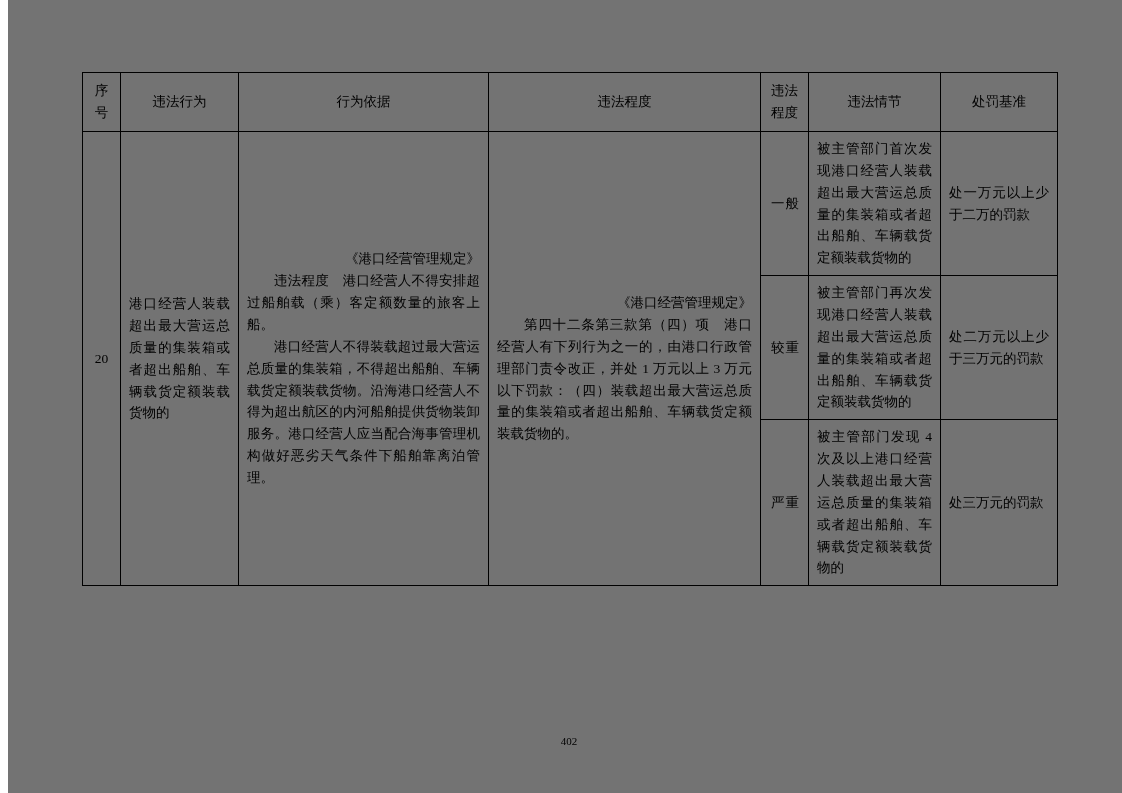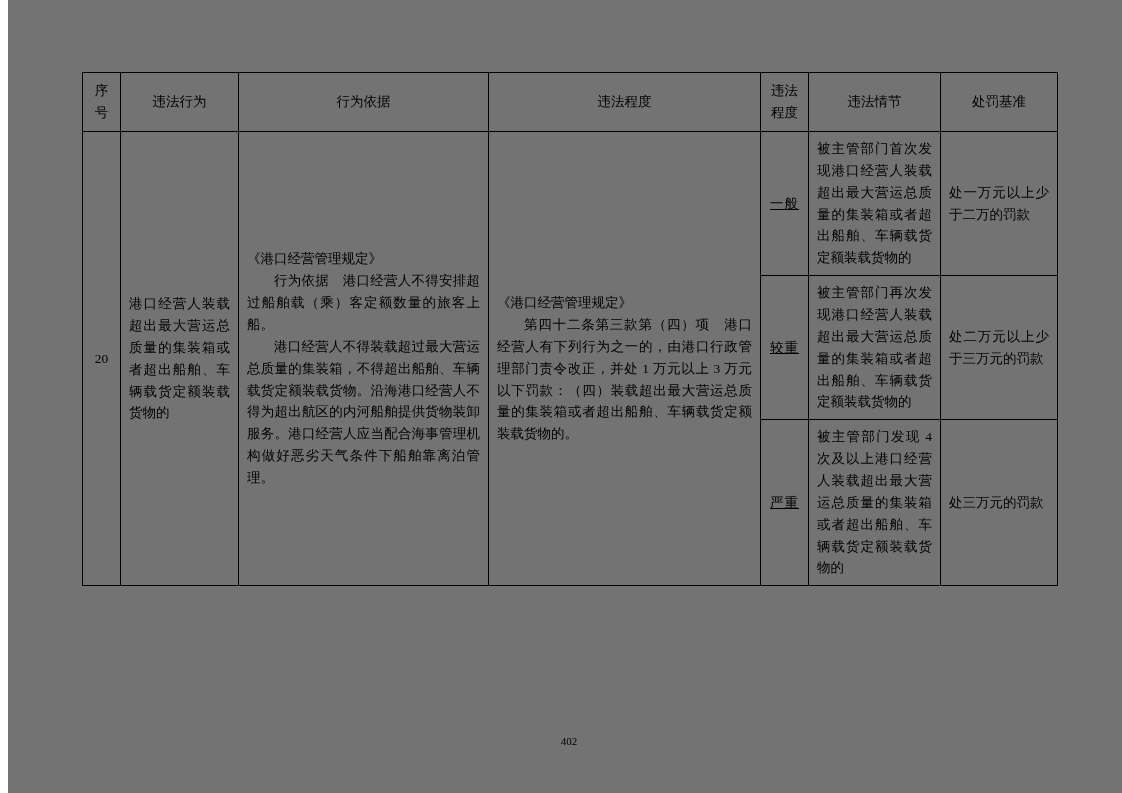--- a/index.html
+++ b/index.html
@@ -76,28 +76,27 @@
     padding: 8px 12px;
   }
   .cell-basis p, .cell-pbasis p {
     margin: 0;
   }
   .cell-basis p.ind, .cell-pbasis p.ind {
     text-indent: 2em;
   }
   .cell-basis p.ctr, .cell-pbasis p.ctr {
     text-indent: 0;
-    text-align: left;
+    text-align: right;
     margin-top: 20px;
   }
   .cell-deg {
-    text-align: center;
+    text-align: right;
     font-size: 13.5px;
     letter-spacing: 1px;
-    text-decoration: underline;
   }
   .cell-circ {
     text-align: justify;
     font-size: 13.5px;
     line-height: 1.78;
     padding: 8px 10px;
     font-family: Liberation Serif, serif;
   }
   .cell-std {
     text-align: justify;
@@ -140,21 +139,21 @@
           <td>违法程度</td>
           <td>违法情节</td>
           <td>处罚基准</td>
         </tr>
 
         <tr>
           <td class="cell-seq" rowspan="3">20</td>
           <td class="cell-act" rowspan="3">港口经营人装载超出最大营运总质量的集装箱或者超出船舶、车辆载货定额装载货物的</td>
           <td class="cell-basis" rowspan="3">
             <p class="ctr">《港口经营管理规定》</p>
-            <p class="ind">行为依据　港口经营人不得安排超过船舶载（乘）客定额数量的旅客上船。</p>
+            <p class="ind">违法程度　港口经营人不得安排超过船舶载（乘）客定额数量的旅客上船。</p>
             <p class="ind">港口经营人不得装载超过最大营运总质量的集装箱，不得超出船舶、车辆载货定额装载货物。沿海港口经营人不得为超出航区的内河船舶提供货物装卸服务。港口经营人应当配合海事管理机构做好恶劣天气条件下船舶靠离泊管理。</p>
           </td>
           <td class="cell-pbasis" rowspan="3">
             <p class="ctr">《港口经营管理规定》</p>
             <p class="ind">第四十二条第三款第（四）项　港口经营人有下列行为之一的，由港口行政管理部门责令改正，并处 1 万元以上 3 万元以下罚款：（四）装载超出最大营运总质量的集装箱或者超出船舶、车辆载货定额装载货物的。</p>
           </td>
           <td class="cell-deg">一般</td>
           <td class="cell-circ">被主管部门首次发现港口经营人装载超出最大营运总质量的集装箱或者超出船舶、车辆载货定额装载货物的</td>
           <td class="cell-std">处一万元以上少于二万的罚款</td>
         </tr>

